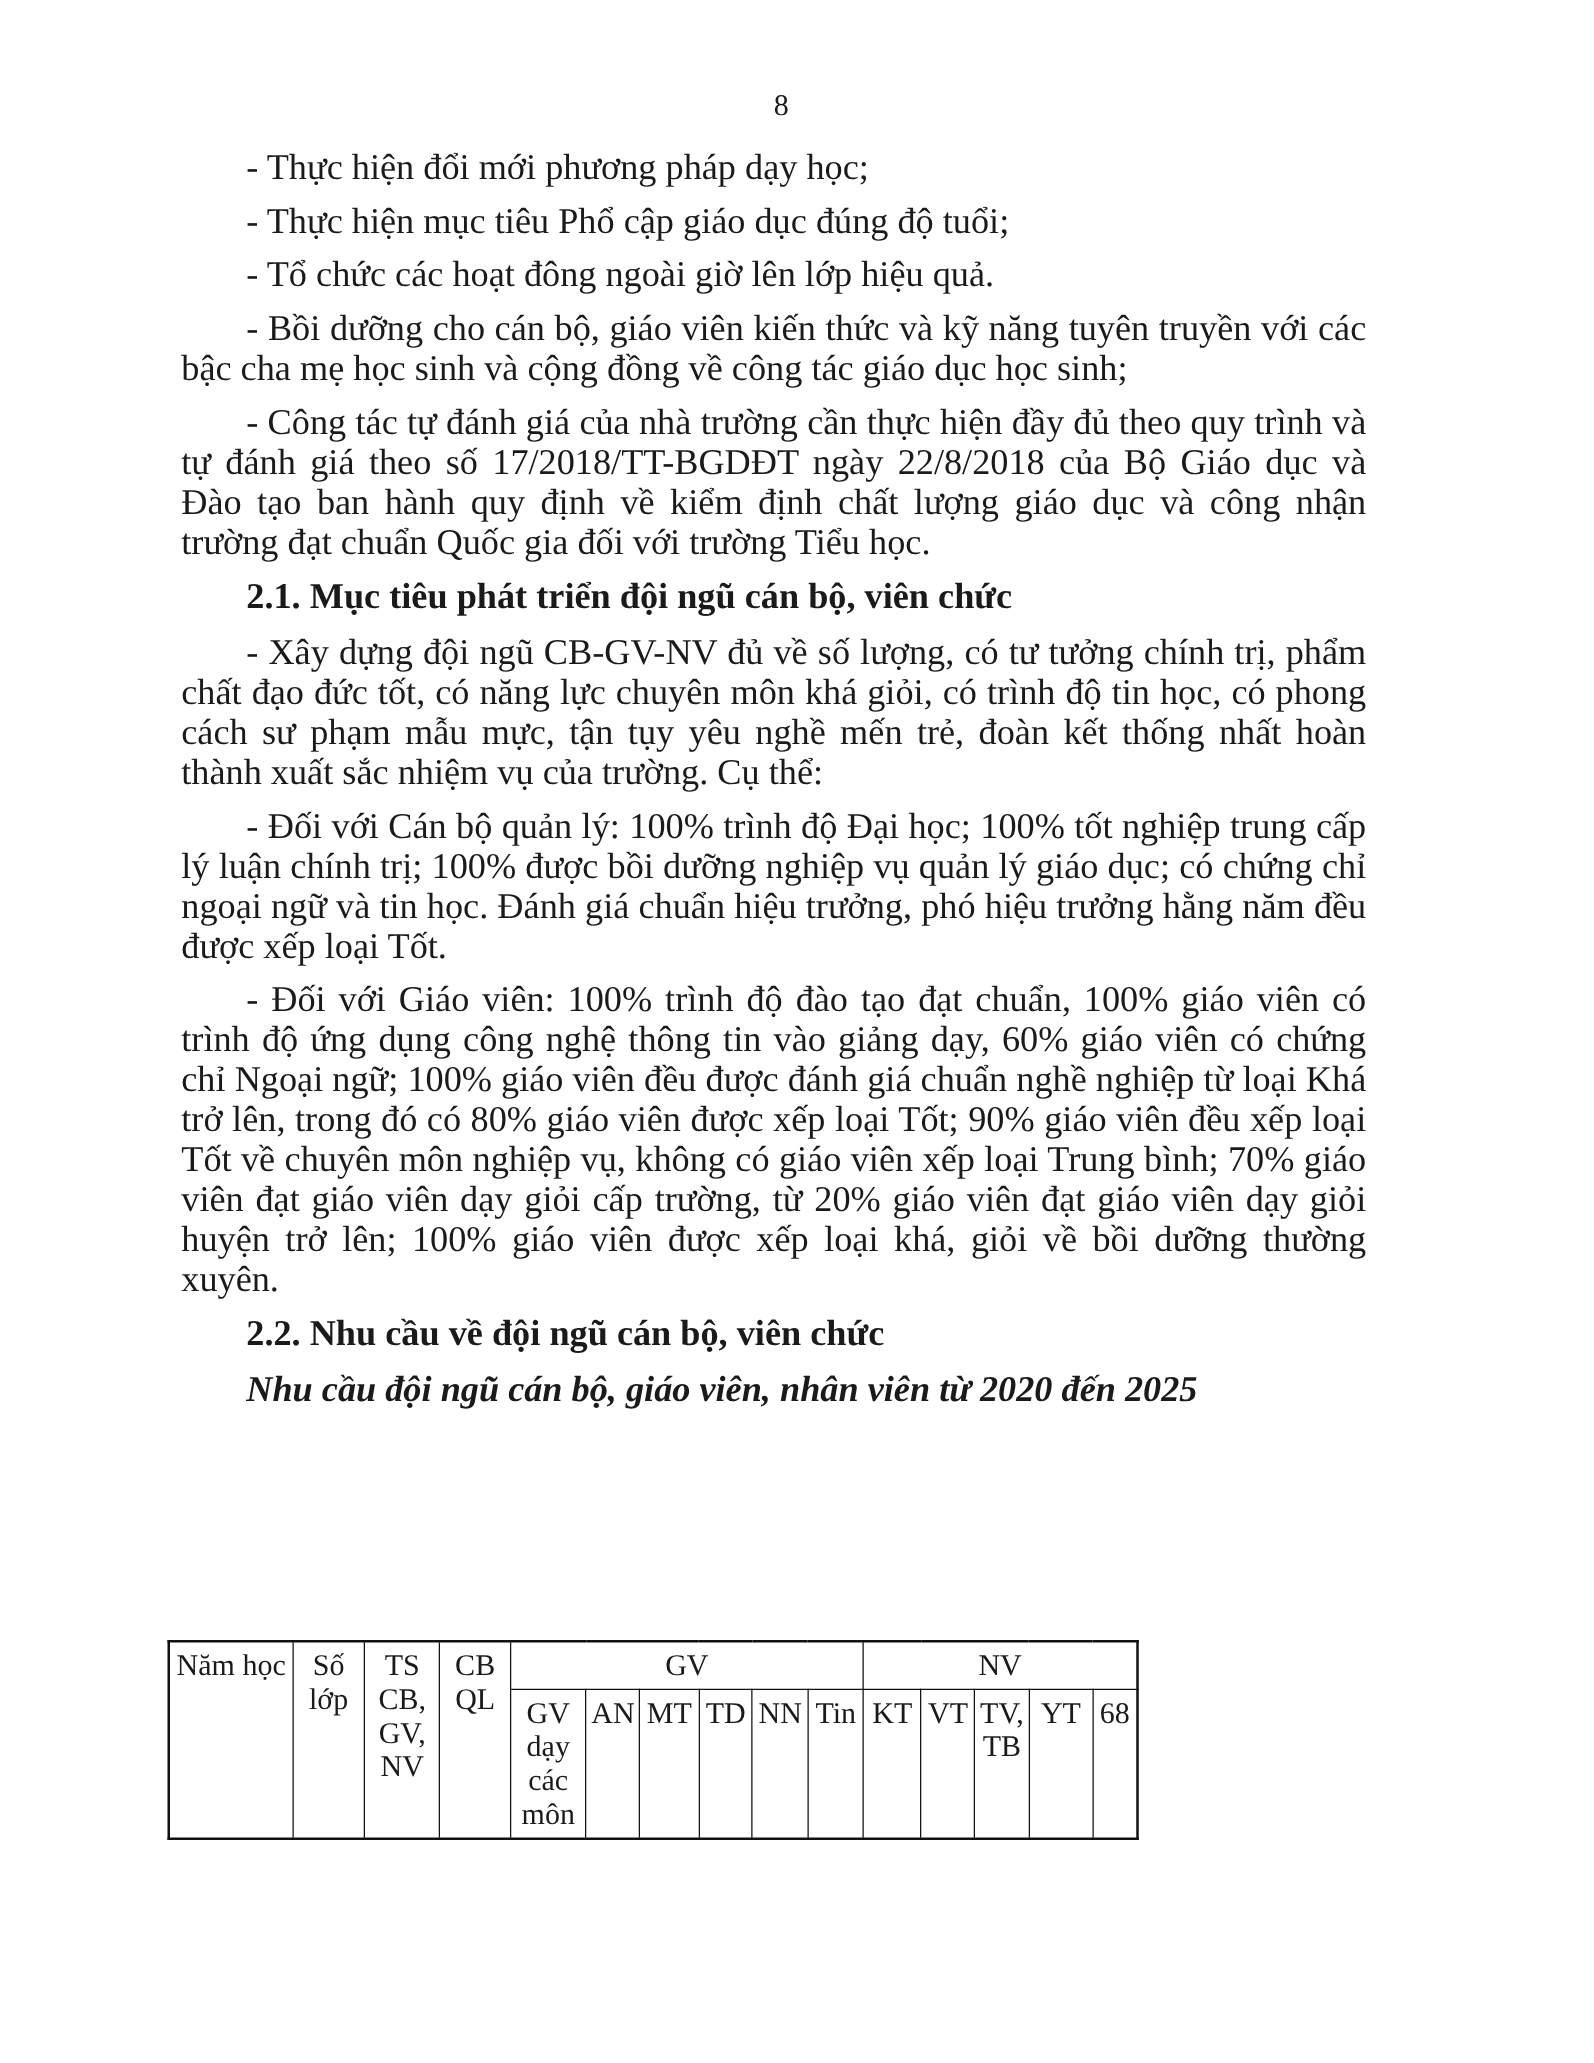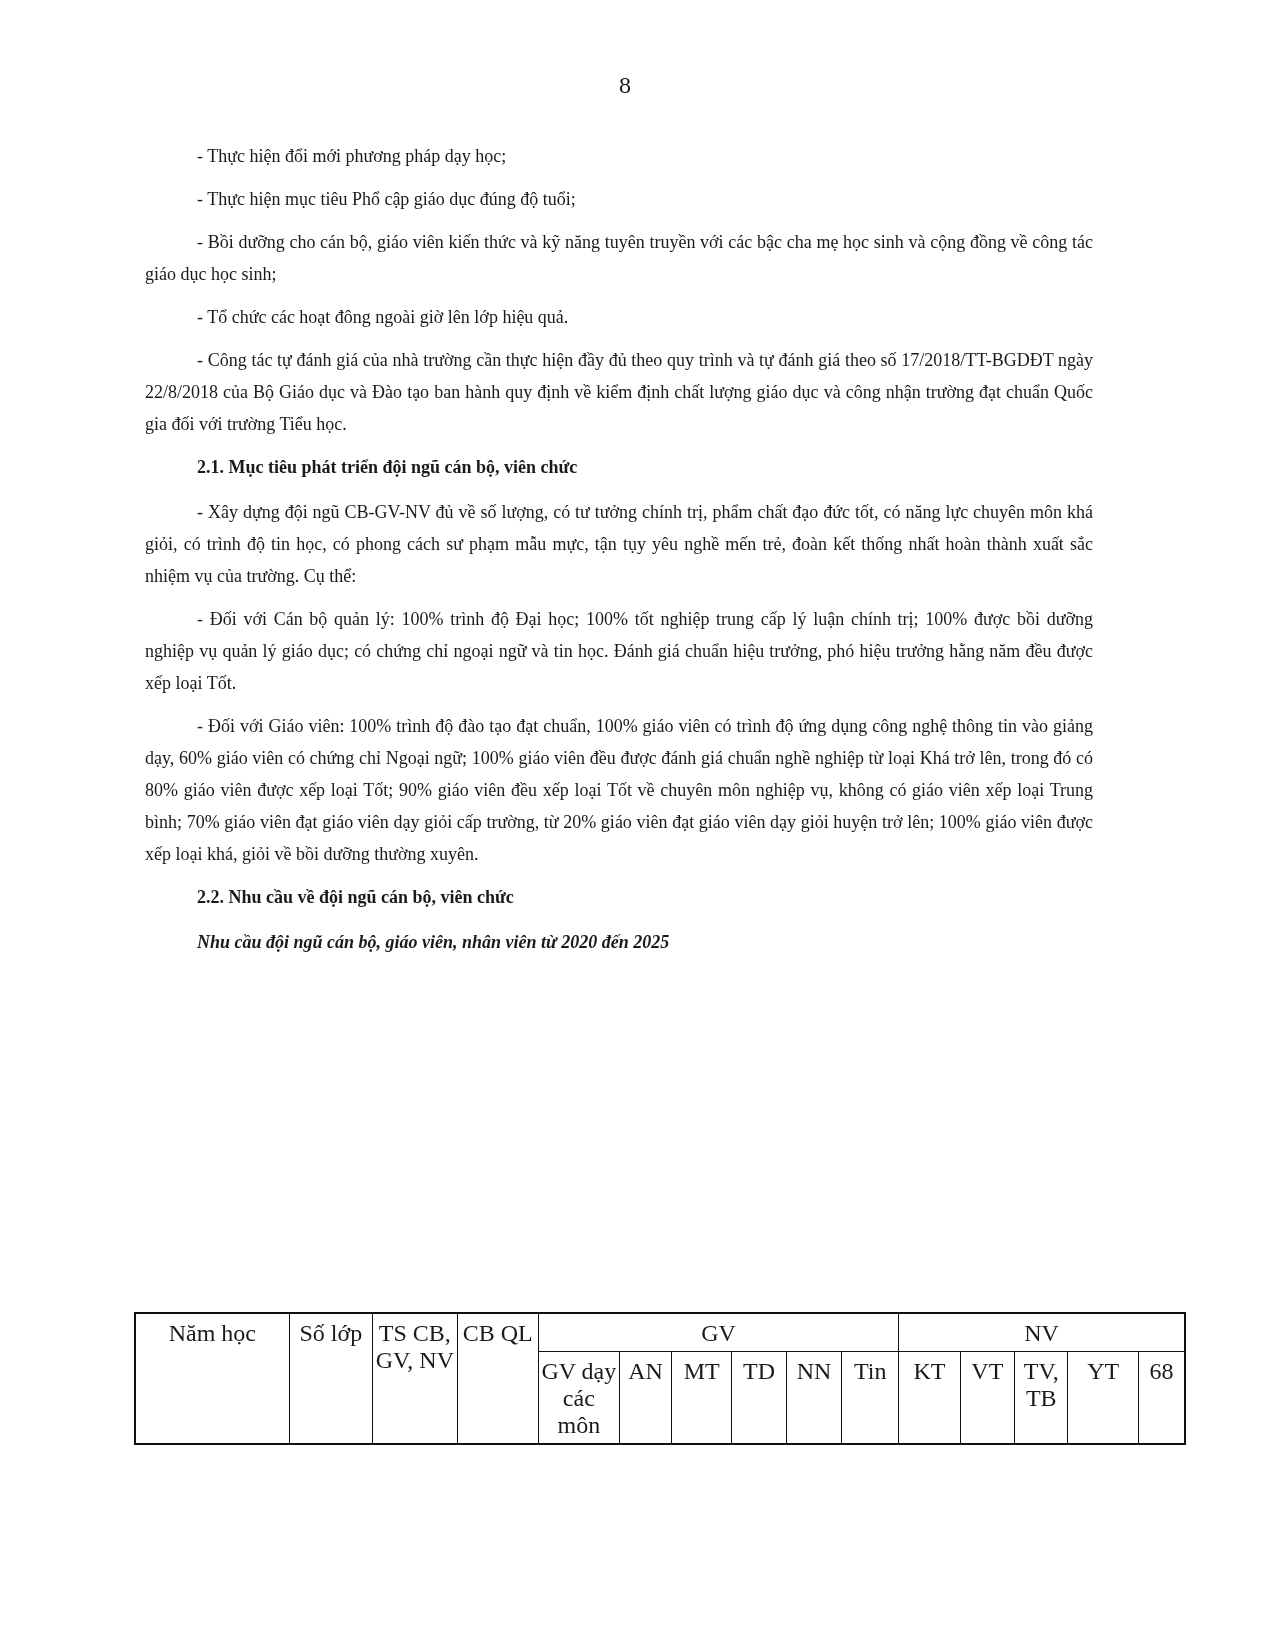--- a/index.html
+++ b/index.html
@@ -6,48 +6,48 @@
   body {
     width: 1275px; height: 1650px; position: relative; overflow: hidden;
     font-family: "Liberation Serif", "DejaVu Serif", serif;
     color: #1a1a1a;
   }
   .page-number {
     position: absolute; top: 72px; left: 0; width: 1250px;
     text-align: center; font-size: 24px;
   }
   .content {
-    position: absolute; left: 145px; top: 140px; width: 948px;
-    font-size: 18px; line-height: 32px;
+    position: absolute; left: 145px; top: 118px; width: 948px;
+    font-size: 29px; line-height: 32px;
   }
   .content p { margin: 0 0 11px 0; text-align: justify; text-indent: 52px; }
   .content p.h { font-weight: bold; margin-bottom: 13px; }
   .content p.i { font-style: italic; }
   .content p.cap { font-style: italic; font-weight: bold; margin-bottom: 12px; }
   table.staff {
-    position: absolute; left: 134px; top: 1312px; width: 1052px;
+    position: absolute; left: 134px; top: 1312px; width: 777px;
     border-collapse: collapse; font-size: 24px; line-height: 27px;
   }
   table.staff td {
     border: 1.5px solid #111; text-align: center; vertical-align: top;
     padding: 6px 2px 4px 2px;
   }
   table.staff { border: 2.5px solid #111; }
   td.mid { vertical-align: middle; padding-top: 20px; }
 </style>
 </head>
 <body>
 
 <div class="page-number">8</div>
 
 <div class="content">
   <p>- Thực hiện đổi mới phương pháp dạy học;</p>
   <p>- Thực hiện mục tiêu Phổ cập giáo dục đúng độ tuổi;</p>
+  <p>- Tổ chức các hoạt đông ngoài giờ lên lớp hiệu quả.</p>
   <p>- Bồi dưỡng cho cán bộ, giáo viên kiến thức và kỹ năng tuyên truyền với các bậc cha mẹ học sinh và cộng đồng về công tác giáo dục học sinh;</p>
-  <p>- Tổ chức các hoạt đông ngoài giờ lên lớp hiệu quả.</p>
   <p>- Công tác tự đánh giá của nhà trường cần thực hiện đầy đủ theo quy trình và tự đánh giá theo số 17/2018/TT-BGDĐT ngày 22/8/2018 của Bộ Giáo dục và Đào tạo ban hành quy định về kiểm định chất lượng giáo dục và công nhận trường đạt chuẩn Quốc gia đối với trường Tiểu học.</p>
   <p class="h">2.1. Mục tiêu phát triển đội ngũ cán bộ, viên chức</p>
   <p>- Xây dựng đội ngũ CB-GV-NV đủ về số lượng, có tư tưởng chính trị, phẩm chất đạo đức tốt, có năng lực chuyên môn khá giỏi, có trình độ tin học, có phong cách sư phạm mẫu mực, tận tụy yêu nghề mến trẻ, đoàn kết thống nhất hoàn thành xuất sắc nhiệm vụ của trường. Cụ thể:</p>
   <p>- Đối với Cán bộ quản lý: 100% trình độ Đại học; 100% tốt nghiệp trung cấp lý luận chính trị; 100% được bồi dưỡng nghiệp vụ quản lý giáo dục; có chứng chỉ ngoại ngữ và tin học. Đánh giá chuẩn hiệu trưởng, phó hiệu trưởng hằng năm đều được xếp loại Tốt.</p>
   <p>- Đối với Giáo viên: 100% trình độ đào tạo đạt chuẩn, 100% giáo viên có trình độ ứng dụng công nghệ thông tin vào giảng dạy, 60% giáo viên có chứng chỉ Ngoại ngữ; 100% giáo viên đều được đánh giá chuẩn nghề nghiệp từ loại Khá trở lên, trong đó có 80% giáo viên được xếp loại Tốt; 90% giáo viên đều xếp loại Tốt về chuyên môn nghiệp vụ, không có giáo viên xếp loại Trung bình; 70% giáo viên đạt giáo viên dạy giỏi cấp trường, từ 20% giáo viên đạt giáo viên dạy giỏi huyện trở lên; 100% giáo viên được xếp loại khá, giỏi về bồi dưỡng thường xuyên.</p>
   <p class="h">2.2. Nhu cầu về đội ngũ cán bộ, viên chức</p>
   <p class="cap">Nhu cầu đội ngũ cán bộ, giáo viên, nhân viên từ 2020 đến 2025</p>
 </div>
 
 <table class="staff">

